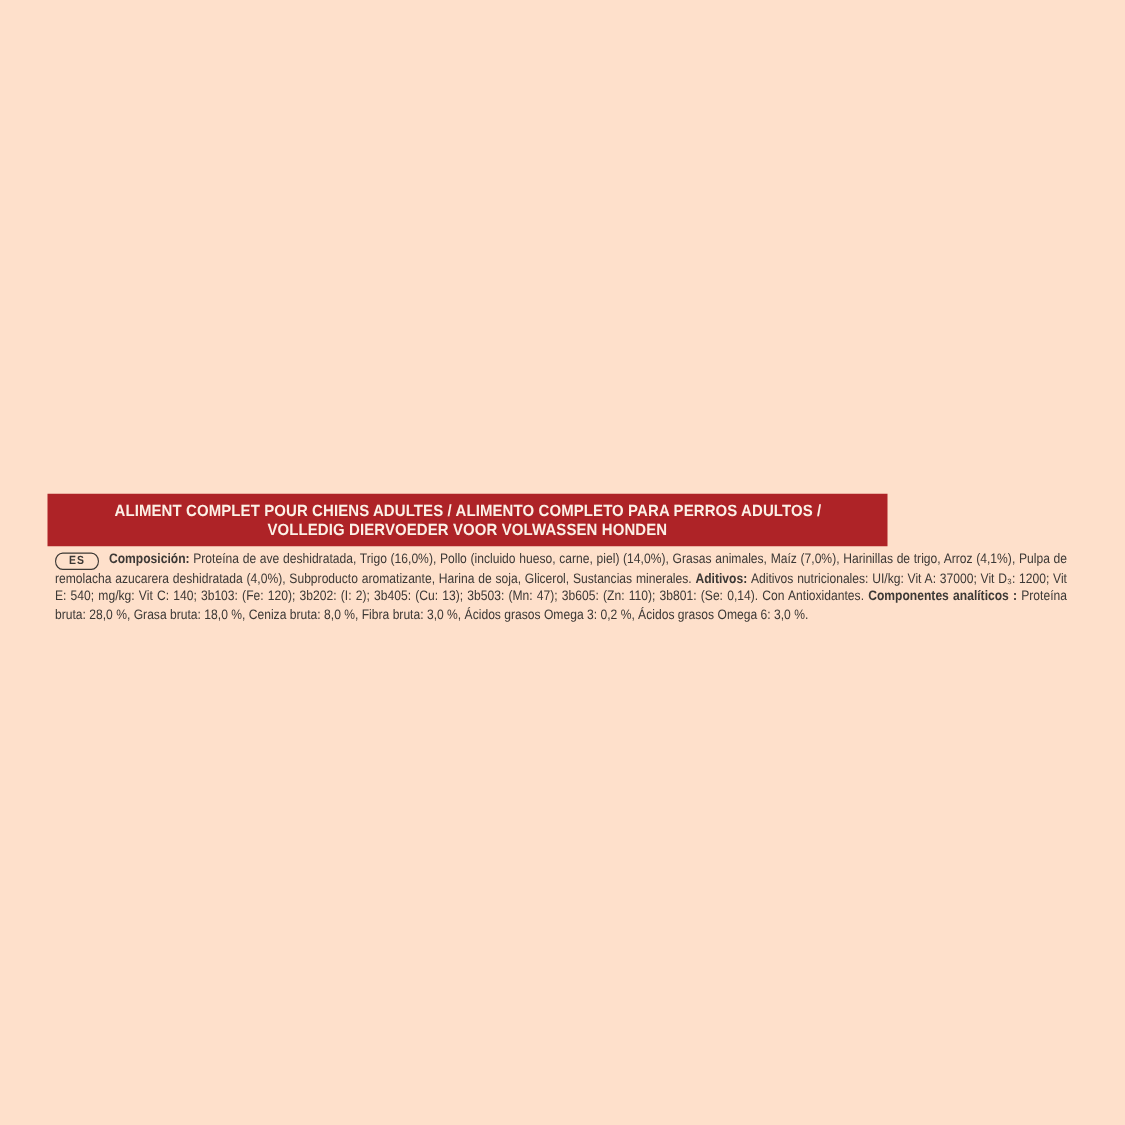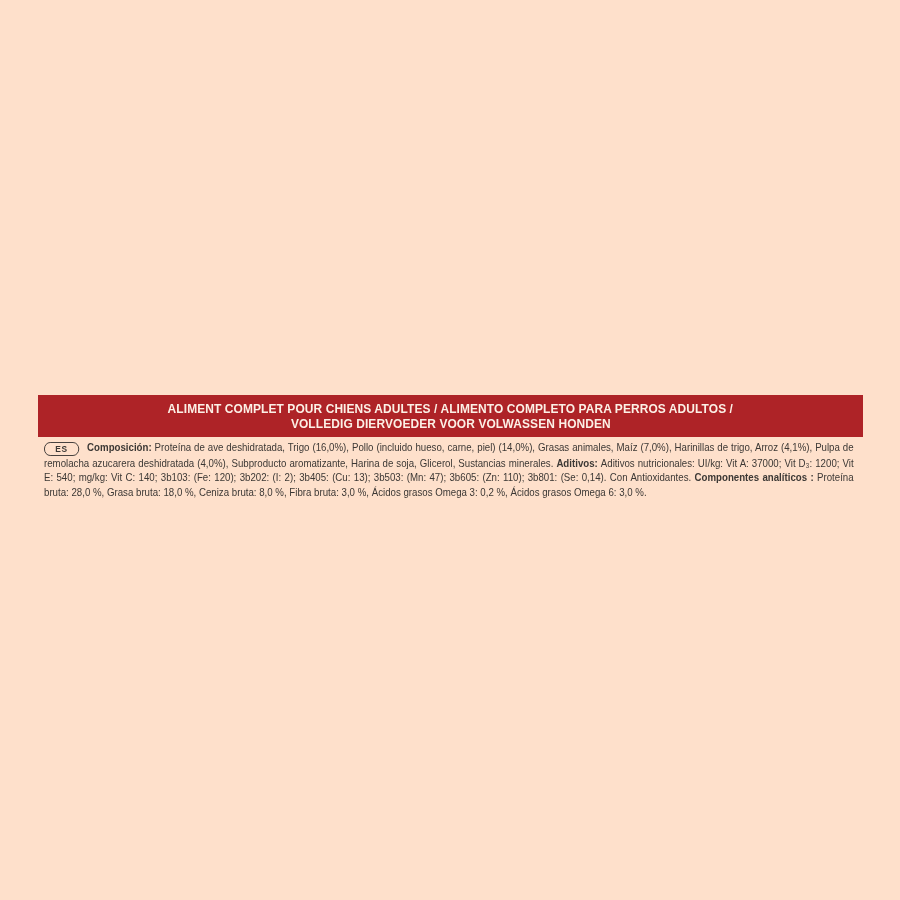--- a/index.html
+++ b/index.html
@@ -11,21 +11,21 @@
     height: 900px;
     position: relative;
     background: var(--page-bg, #fee0cb);
     font-family: "Liberation Sans", sans-serif;
     overflow: hidden;
   }
   .banner {
     position: absolute;
     left: 38px;
     top: 395px;
-    width: 825px;
+    width: 672px;
     height: 42px;
     background: var(--banner-bg, #ae2327);
     color: var(--banner-text, #fcf0e6);
     display: flex;
     flex-direction: column;
     align-items: center;
     justify-content: center;
     text-align: center;
   }
   .banner-line {

